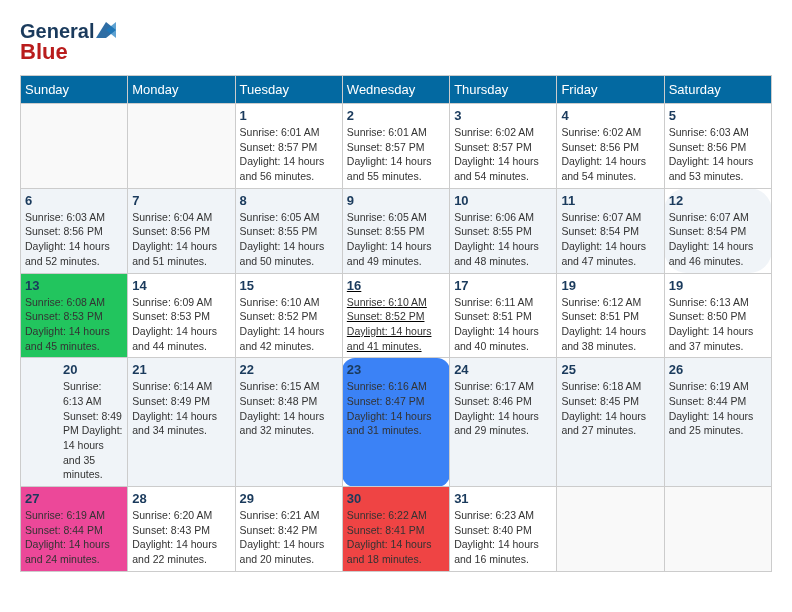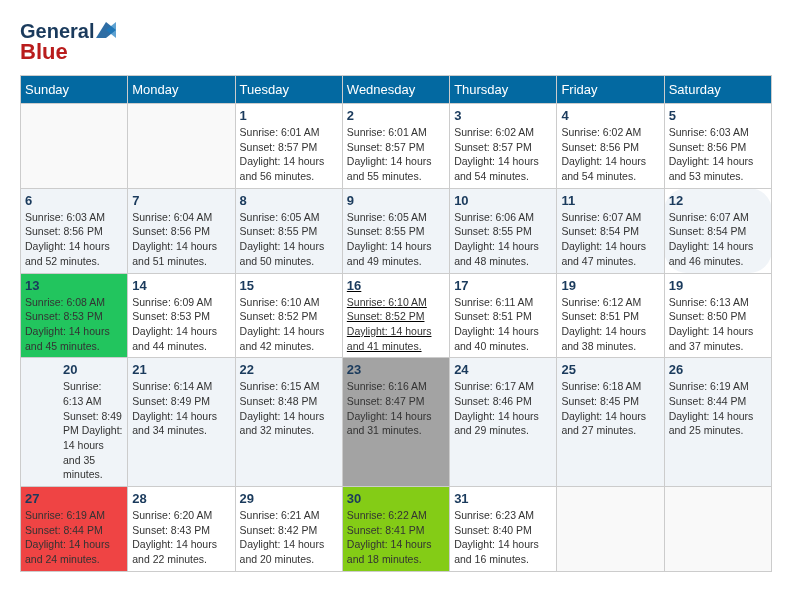--- a/index.html
+++ b/index.html
@@ -243,21 +243,21 @@
           <div class="day-info">Sunrise: 6:14 AM
 Sunset: 8:49 PM
 Daylight: 14 hours and 34 minutes.</div>
         </td>
         <td style="background: rgb(240, 244, 248);">
           <span class="day-number">22</span>
           <div class="day-info">Sunrise: 6:15 AM
 Sunset: 8:48 PM
 Daylight: 14 hours and 32 minutes.</div>
         </td>
-        <td style="background: #a3a3a3;">
+        <td style="background: #3b82f6; border-radius: 13px;">
           <span class="day-number">23</span>
           <div class="day-info">Sunrise: 6:16 AM
 Sunset: 8:47 PM
 Daylight: 14 hours and 31 minutes.</div>
         </td>
         <td style="background: rgb(240, 244, 248);">
           <span class="day-number">24</span>
           <div class="day-info">Sunrise: 6:17 AM
 Sunset: 8:46 PM
 Daylight: 14 hours and 29 minutes.</div>
@@ -269,39 +269,39 @@
 Daylight: 14 hours and 27 minutes.</div>
         </td>
         <td style="background: rgb(240, 244, 248);">
           <span class="day-number">26</span>
           <div class="day-info">Sunrise: 6:19 AM
 Sunset: 8:44 PM
 Daylight: 14 hours and 25 minutes.</div>
         </td>
       </tr>
       <tr>
-        <td style="background: #ef4444;">
+        <td style="background: #ec4899;">
           <span class="day-number">27</span>
           <div class="day-info">Sunrise: 6:19 AM
 Sunset: 8:44 PM
 Daylight: 14 hours and 24 minutes.</div>
         </td>
         <td style="background: rgb(255, 255, 255);">
           <span class="day-number">28</span>
           <div class="day-info">Sunrise: 6:20 AM
 Sunset: 8:43 PM
 Daylight: 14 hours and 22 minutes.</div>
         </td>
         <td style="background: rgb(255, 255, 255);">
           <span class="day-number">29</span>
           <div class="day-info">Sunrise: 6:21 AM
 Sunset: 8:42 PM
 Daylight: 14 hours and 20 minutes.</div>
         </td>
-        <td style="background: #84cc16;">
+        <td style="background: #ef4444;">
           <span class="day-number">30</span>
           <div class="day-info">Sunrise: 6:22 AM
 Sunset: 8:41 PM
 Daylight: 14 hours and 18 minutes.</div>
         </td>
         <td style="background: rgb(255, 255, 255);">
           <span class="day-number">31</span>
           <div class="day-info">Sunrise: 6:23 AM
 Sunset: 8:40 PM
 Daylight: 14 hours and 16 minutes.</div>

